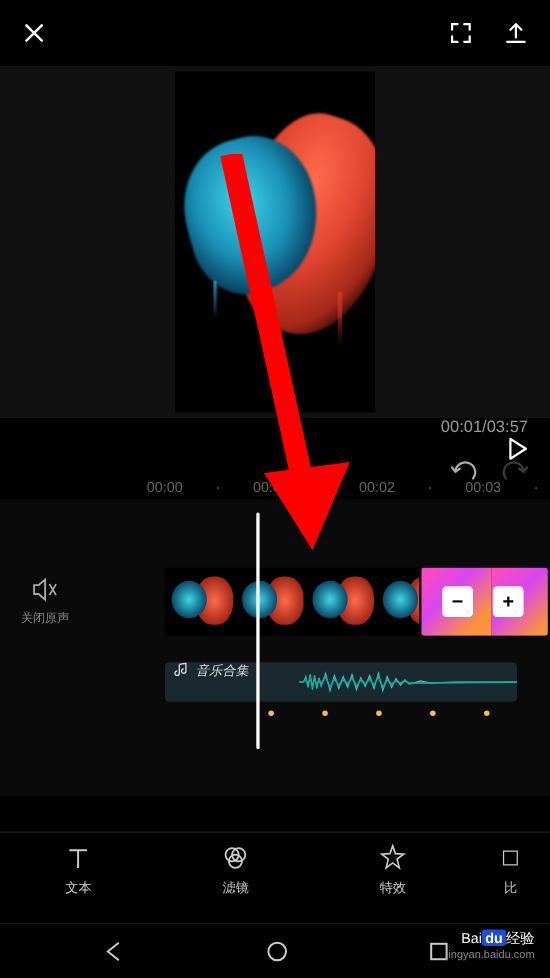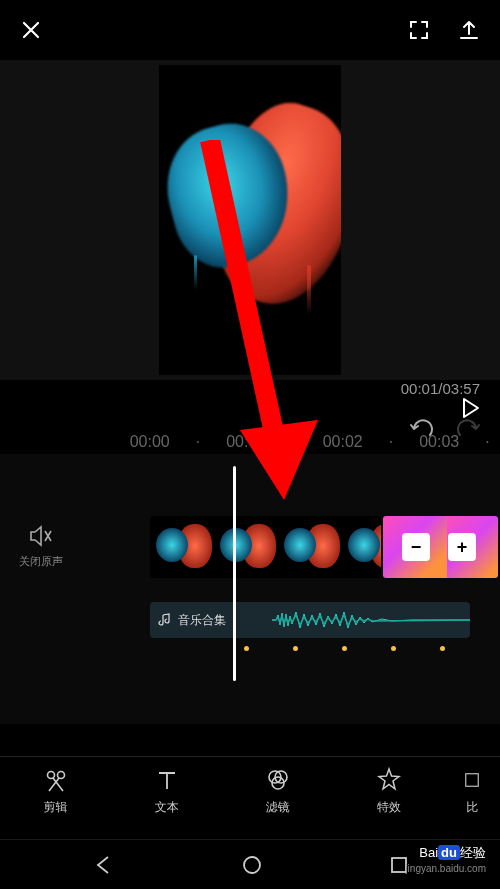--- a/index.html
+++ b/index.html
@@ -80,21 +80,21 @@
       color: #999;
       flex-direction: column;
     }
     .time-display { flex: 0 0 auto; }
     .play-center { flex: 1; display: flex; justify-content: center; }
     .undo-redo { display: flex; gap: 22px; }
     .timeline-ruler {
       height: 24px;
       display: flex;
       align-items: center;
-      font-size: 16px;
+      font-size: 13px;
       color: #666;
       padding-left: 10px;
       gap: 4px;
     }
     .ruler-label { width: 66px; text-align: center; }
     .ruler-dot { width: 26px; text-align: center; }
     .timeline-area {
       position: relative;
       height: 270px;
       background: #0a0a0a;
@@ -156,26 +156,27 @@
       top: 79px;
     }
     .audio-track {
       position: absolute;
       top: 148px; left: 150px;
       width: 320px;
       height: 36px;
       background: #1a2830;
       border-radius: 4px;
       display: flex;
-      align-items: center;
+      align-items: flex-start;
       padding-left: 8px;
       gap: 6px;
       font-size: 12px;
       color: #ddd;
       overflow: hidden;
+      font-style: italic;
     }
     .waveform {
       position: absolute;
       left: 122px; top: 8px; right: 0;
       height: 20px;
     }
     .beat-dots {
       position: absolute;
       top: 192px; left: 244px;
       display: flex;
@@ -367,28 +368,20 @@
 </div>
 
 <svg class="arrow-overlay" width="180" height="400" viewBox="0 0 180 400">
   <path d="M10 0 L80 320" stroke="#ff0000" stroke-width="20"></path>
   <path d="M40 290 L84 360 L118 280 Z" fill="#ff0000"></path>
 </svg>
 
 <div class="bottom-toolbar">
   <div class="tool-item">
     <svg width="26" height="26" viewBox="0 0 26 26">
-        <circle cx="8" cy="8" r="3.5" stroke="#ccc" stroke-width="1.6" fill="none"></circle>
-        <circle cx="18" cy="8" r="3.5" stroke="#ccc" stroke-width="1.6" fill="none"></circle>
-        <path d="M10 11 L20 24 M16 11 L6 24" stroke="#ccc" stroke-width="1.6"></path>
-      </svg>
-    <span>剪辑</span>
-  </div>
-  <div class="tool-item">
-    <svg width="26" height="26" viewBox="0 0 26 26">
         <path d="M5 6 H21 M13 6 V22" stroke="#ccc" stroke-width="1.8"></path>
       </svg>
     <span>文本</span>
   </div>
   <div class="tool-item">
     <svg width="26" height="26" viewBox="0 0 26 26">
         <circle cx="10" cy="10" r="6" stroke="#ccc" stroke-width="1.6" fill="none"></circle>
         <circle cx="16" cy="10" r="6" stroke="#ccc" stroke-width="1.6" fill="none"></circle>
         <circle cx="13" cy="16" r="6" stroke="#ccc" stroke-width="1.6" fill="none"></circle>
       </svg>

